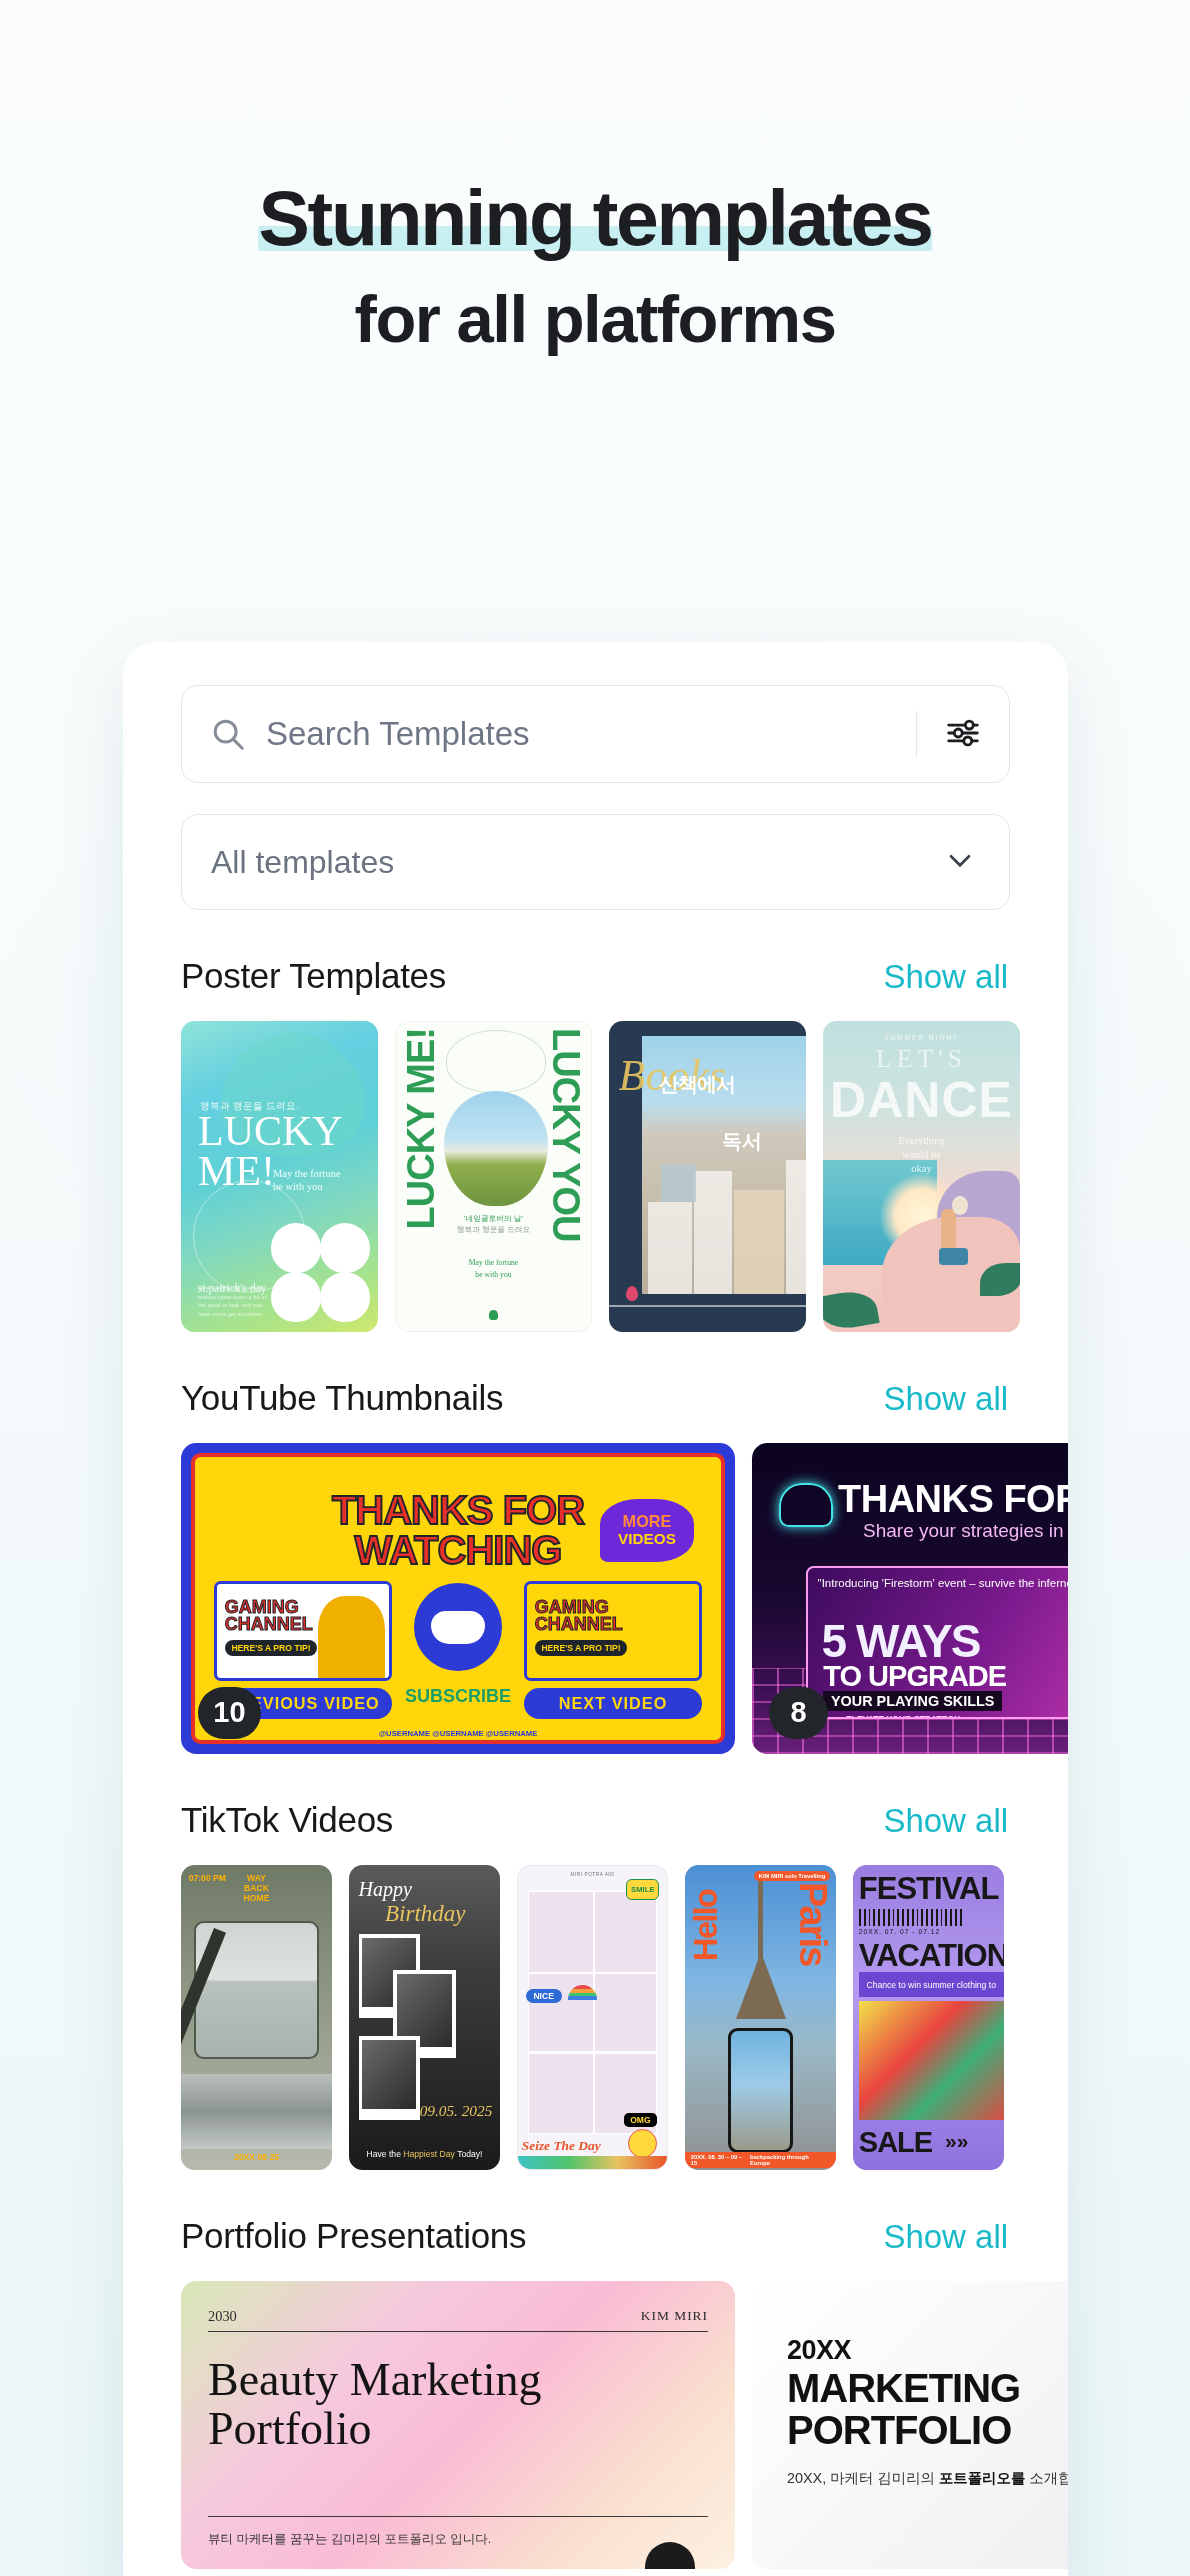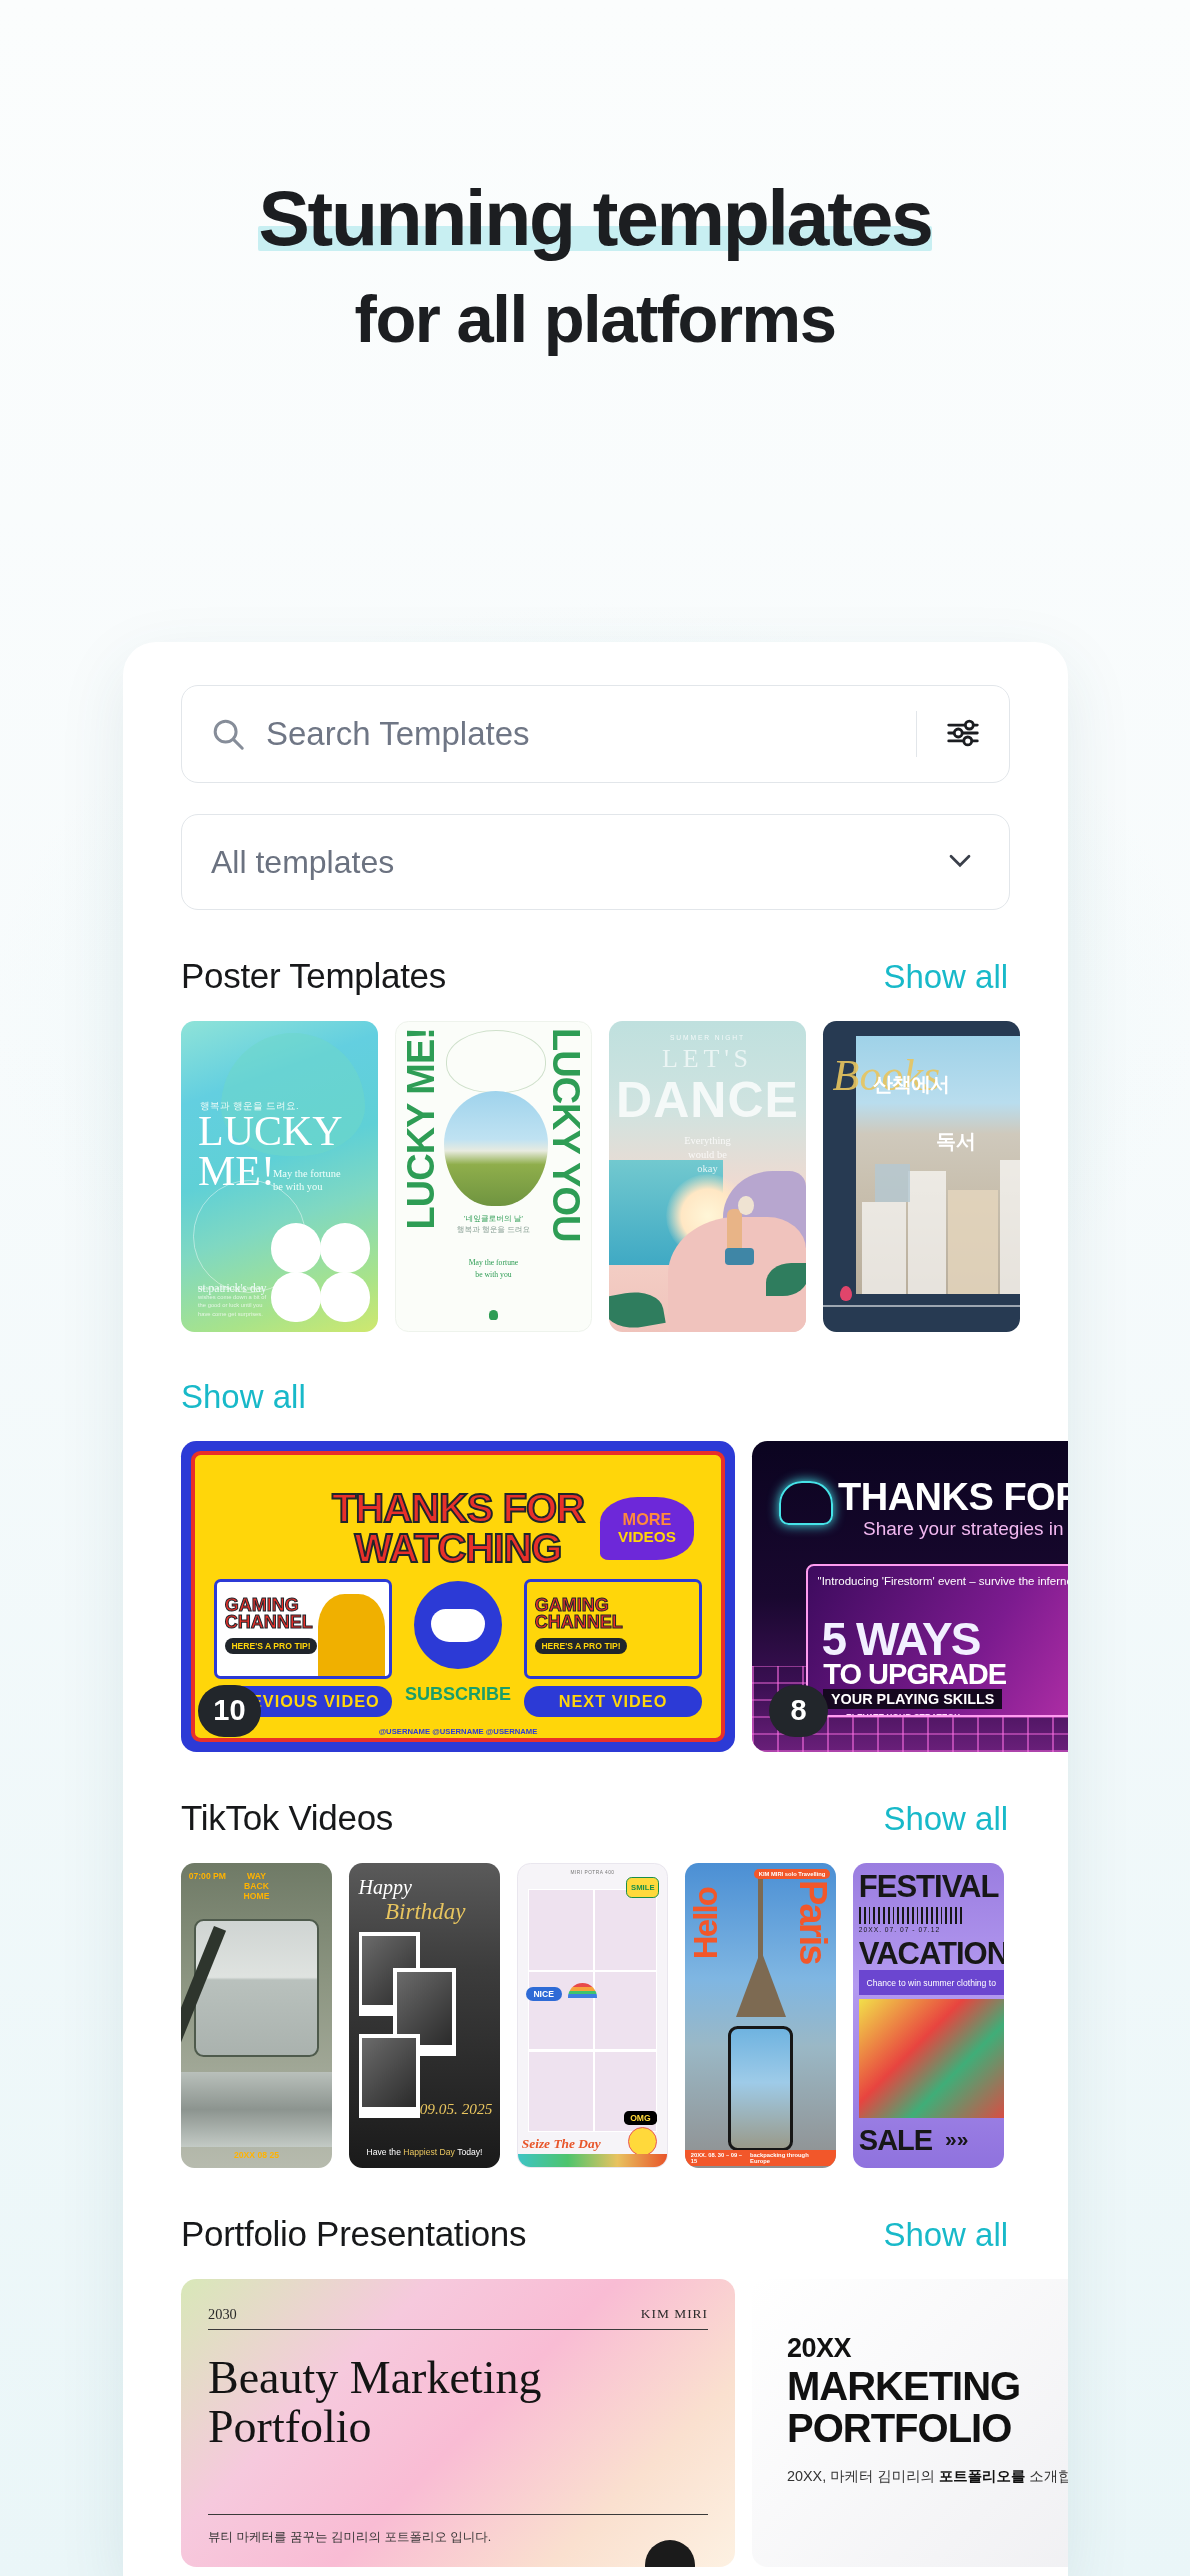--- a/index.html
+++ b/index.html
@@ -363,57 +363,58 @@
         <div class="vl">LUCKY ME!</div>
         <div class="vr">LUCKY YOU</div>
         <div class="cl-out"></div>
         <div class="photo"></div>
         <div class="kr1">'네잎클로버의 날'</div>
         <div class="kr2">행복과 행운을 드려요</div>
         <div class="en">May the fortune<br>be with you</div>
         <div class="dot"></div>
       </div>
 
+      <div class="thumb poster p4">
+        <div class="img">
+          <div class="bld" style="left:5.8px;bottom:0;width:44px;height:92px;"></div>
+          <div class="bld" style="left:52px;bottom:0;width:38px;height:123px;"></div>
+          <div class="bld" style="left:92px;bottom:0;width:50px;height:104px;background:rgba(230,215,190,.8);"></div>
+          <div class="bld" style="left:144px;bottom:0;width:52px;height:134px;"></div>
+          <div class="bld" style="left:19px;bottom:92px;width:35px;height:38px;background:rgba(180,200,210,.8);"></div>
+        </div>
+        <div class="script">Books</div>
+        <div class="kr1">산책에서</div>
+        <div class="kr2">독서</div>
+        <div class="line"></div>
+        <div class="pin"></div>
+      </div>
+
       <div class="thumb poster p3">
         <div class="sea"></div>
         <div class="sun"></div>
         <div class="mount"></div>
         <div class="cliff"></div>
         <div class="person">
           <i style="left:7.7px;top:19px;width:15.3px;height:46px;border-radius:5.8px;"></i>
           <i style="left:19px;top:5.8px;width:15.3px;height:19px;border-radius:50%;background:#efe3d2;"></i>
           <i style="left:5.8px;top:58px;width:29px;height:17px;background:#3f86a6;border-radius:3.8px;"></i>
         </div>
         <div class="leaf"></div>
         <div class="leaf2"></div>
         <div class="top">SUMMER NIGHT</div>
         <div class="lets">LET'S</div>
         <div class="dance">DANCE</div>
         <div class="tag">Everything<br>would be<br>okay</div>
       </div>
-
-      <div class="thumb poster p4">
-        <div class="img">
-          <div class="bld" style="left:5.8px;bottom:0;width:44px;height:92px;"></div>
-          <div class="bld" style="left:52px;bottom:0;width:38px;height:123px;"></div>
-          <div class="bld" style="left:92px;bottom:0;width:50px;height:104px;background:rgba(230,215,190,.8);"></div>
-          <div class="bld" style="left:144px;bottom:0;width:52px;height:134px;"></div>
-          <div class="bld" style="left:19px;bottom:92px;width:35px;height:38px;background:rgba(180,200,210,.8);"></div>
-        </div>
-        <div class="script">Books</div>
-        <div class="kr1">산책에서</div>
-        <div class="kr2">독서</div>
-        <div class="line"></div>
-        <div class="pin"></div>
-      </div>
     </div>
   </div>
 
   <div class="sec">
     <div class="sec-head">
+      <span class="sec-title">YouTube Thumbnails</span>
       <span class="sec-showall">Show all</span>
     </div>
     <div class="row">
 
       <div class="thumb ytthumb yt1">
         <div class="screen">
           <div class="tfw">THANKS FOR<br>WATCHING</div>
           <div class="bubble">
             <span>MORE</span>
             <em>VIDEOS</em>

